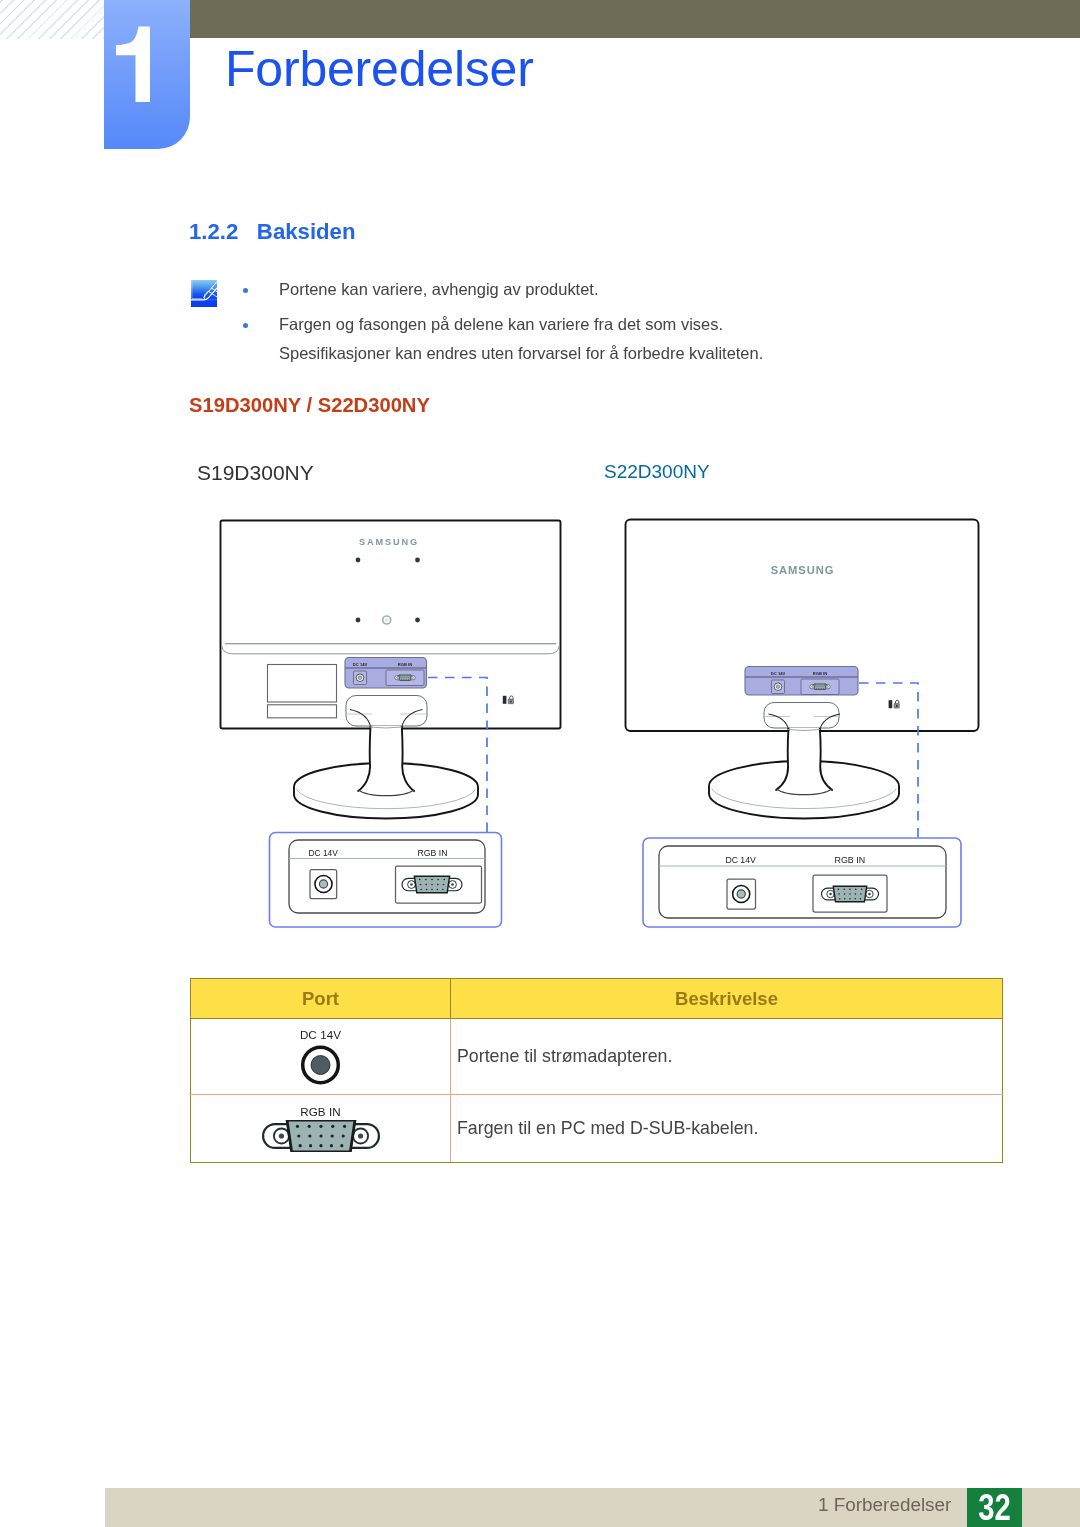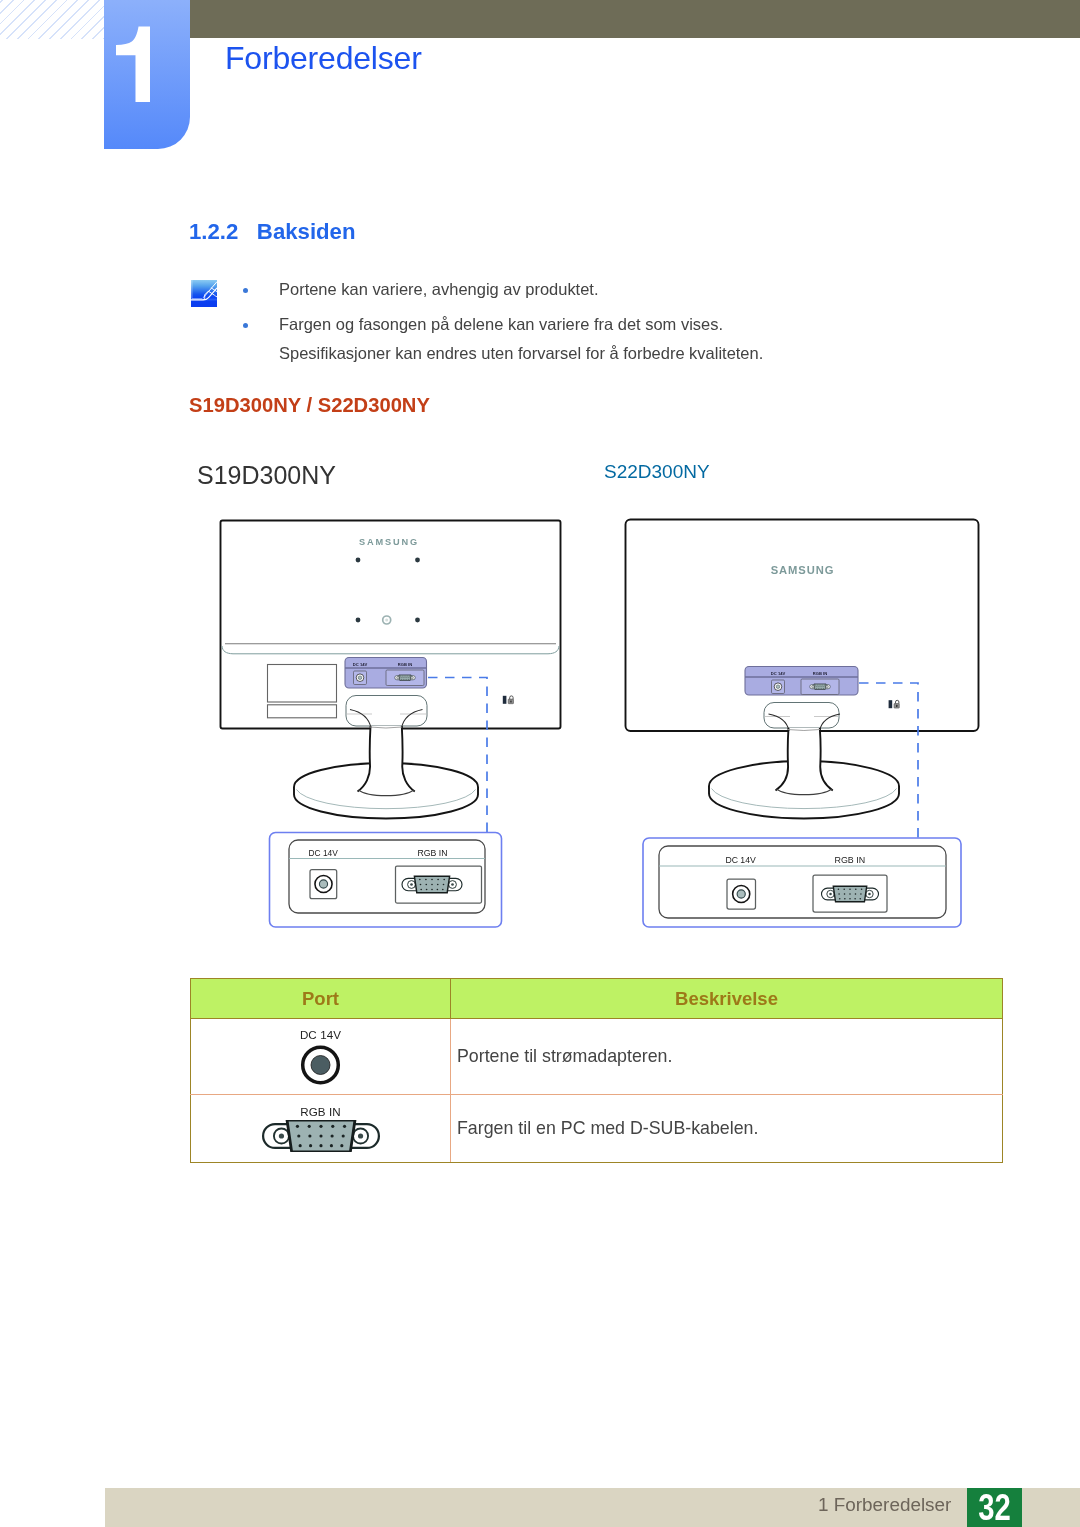--- a/index.html
+++ b/index.html
@@ -6,34 +6,34 @@
   body{width:1080px;height:1527px;background:#fff;font-family:"Liberation Sans",sans-serif;position:relative;overflow:hidden;}
   .page{position:absolute;inset:0;}
   
   .hatch{position:absolute;left:0;top:0;width:104px;height:39px;
     background:repeating-linear-gradient(-45deg,#d6e2fa 0 1.1px,#fff 1.1px 7.6px);}
   .olivebar{position:absolute;left:190px;top:0;right:0;height:38px;background:#6e6c57;}
   .chaptab{position:absolute;left:104px;top:0;width:86px;height:149px;
     background:linear-gradient(180deg,#8cb0fb 0%,#5589fa 100%);
     border-bottom-right-radius:32px;}
   .chapnum{position:absolute;left:0;top:0;}
-  .chaptitle{position:absolute;left:225px;top:40px;color:#1c53ef;font-size:32px;font-weight:normal;letter-spacing:-0.2px;}
+  .chaptitle{position:absolute;left:225px;top:40px;color:#1c53ef;font-size:50px;font-weight:normal;letter-spacing:-0.2px;}
   
   .h3{position:absolute;left:189px;top:219px;color:#2266ea;font-size:22.2px;font-weight:bold;}
   .noteicon{position:absolute;left:191px;top:280px;}
   .bullets{position:absolute;left:243px;top:275px;width:540px;}
   .bullet + .bullet{margin-top:5.5px;}
   .bullet{position:relative;padding-left:36px;color:#434343;font-size:16.48px;line-height:29.2px;}
   .bullet:before{content:"";position:absolute;left:0;top:13px;width:5px;height:5px;border-radius:50%;background:#3a78d8;}
   .modelhdr{position:absolute;left:189px;top:394px;color:#c33f17;font-size:20.2px;font-weight:bold;}
-  .lbl1{position:absolute;left:197px;top:461px;color:#333;font-size:25px;}
+  .lbl1{position:absolute;left:197px;top:461px;color:#333;font-size:21px;}
   .lbl2{position:absolute;left:604px;top:461px;color:#0369a1;font-size:19px;}
   
   table.ports{position:absolute;left:190px;top:978px;width:813px;border-collapse:collapse;table-layout:fixed;}
-  table.ports th{background:#bef264;color:#9d7918;font-size:18.5px;font-weight:bold;text-align:center;height:39px;padding:0;
+  table.ports th{background:#fde047;color:#9d7918;font-size:18.5px;font-weight:bold;text-align:center;height:39px;padding:0;
       border:1px solid #9d8526;border-bottom-width:1.2px;}
   table.ports td{border:1px solid #e8a883;color:#444;font-size:17.8px;padding:8px 6px;vertical-align:middle;}
   table.ports tr:last-child td{border-bottom-color:#9d8526;}
   table.ports td.c1{border-left-color:#9d8526;}
   table.ports td.c2{border-right-color:#9d8526;}
   table.ports .c1{width:259px;}
   tr.r1 td{height:59px;}
   tr.r2 td{height:51px;}
   td.portcell{text-align:center;padding:0;}
   .plabel{font-size:11.6px;color:#222;letter-spacing:0.1px;margin:0 0 2px 0;line-height:13px;}

